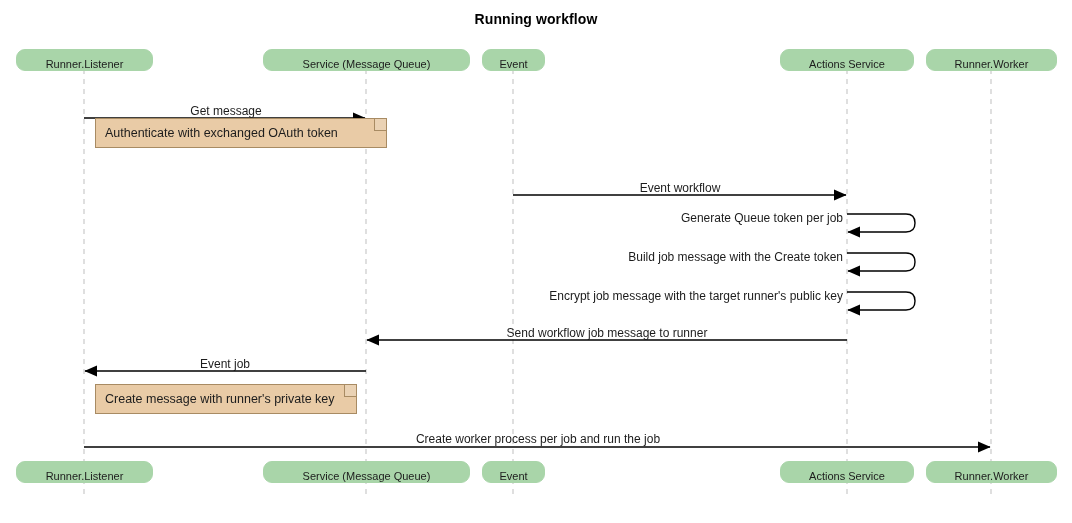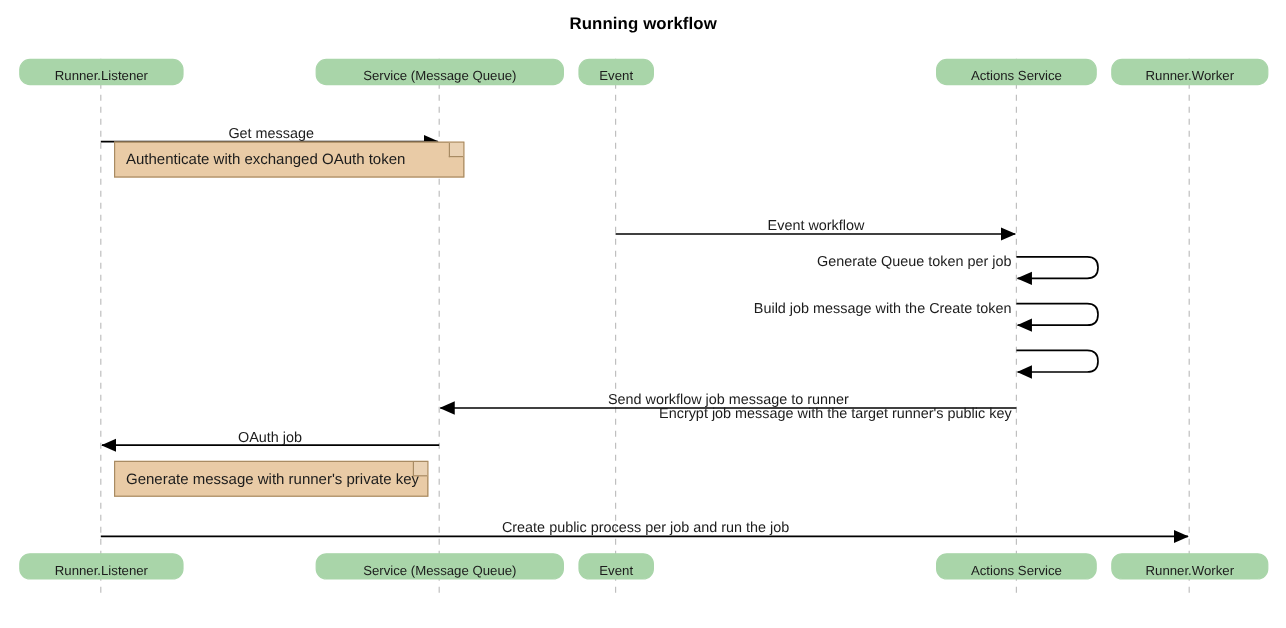--- a/index.html
+++ b/index.html
@@ -158,27 +158,27 @@
         <span>Runner.Worker</span>
       </div>
     </div>
   <div id="notes-layer">
       <div class="note" style="left: 95px; top: 118px; width: 292px;">
         <div class="note-fold"></div>
         <span>Authenticate with exchanged OAuth token</span>
       </div>
       <div class="note" style="left: 95px; top: 384px; width: 262px;">
         <div class="note-fold"></div>
-        <span>Generate message with runner's private key</span>
+        <span>Create message with runner's private key</span>
       </div>
     </div>
   <div id="labels-layer">
       <div class="msg-label center" style="left: 226px; top: 104px;">Get message</div>
       <div class="msg-label center" style="left: 680px; top: 181px;">Event workflow</div>
       <div class="msg-label right" style="left: 843px; top: 211px;">Generate Queue token per job</div>
       <div class="msg-label right" style="left: 843px; top: 250px;">Build job message with the Create token</div>
-      <div class="msg-label right" style="left: 843px; top: 289px; margin-top: 48px;">Encrypt job message with the target runner's public key</div>
+      <div class="msg-label right" style="left: 843px; top: 289px;">Encrypt job message with the target runner's public key</div>
       <div class="msg-label center" style="left: 607px; top: 326px;">Send workflow job message to runner</div>
-      <div class="msg-label center" style="left: 225px; top: 357px;">OAuth job</div>
-      <div class="msg-label center" style="left: 538px; top: 432px;">Create public process per job and run the job</div>
+      <div class="msg-label center" style="left: 225px; top: 357px;">Event job</div>
+      <div class="msg-label center" style="left: 538px; top: 432px;">Create worker process per job and run the job</div>
     </div>
 
 </div>
 
 </body></html>

